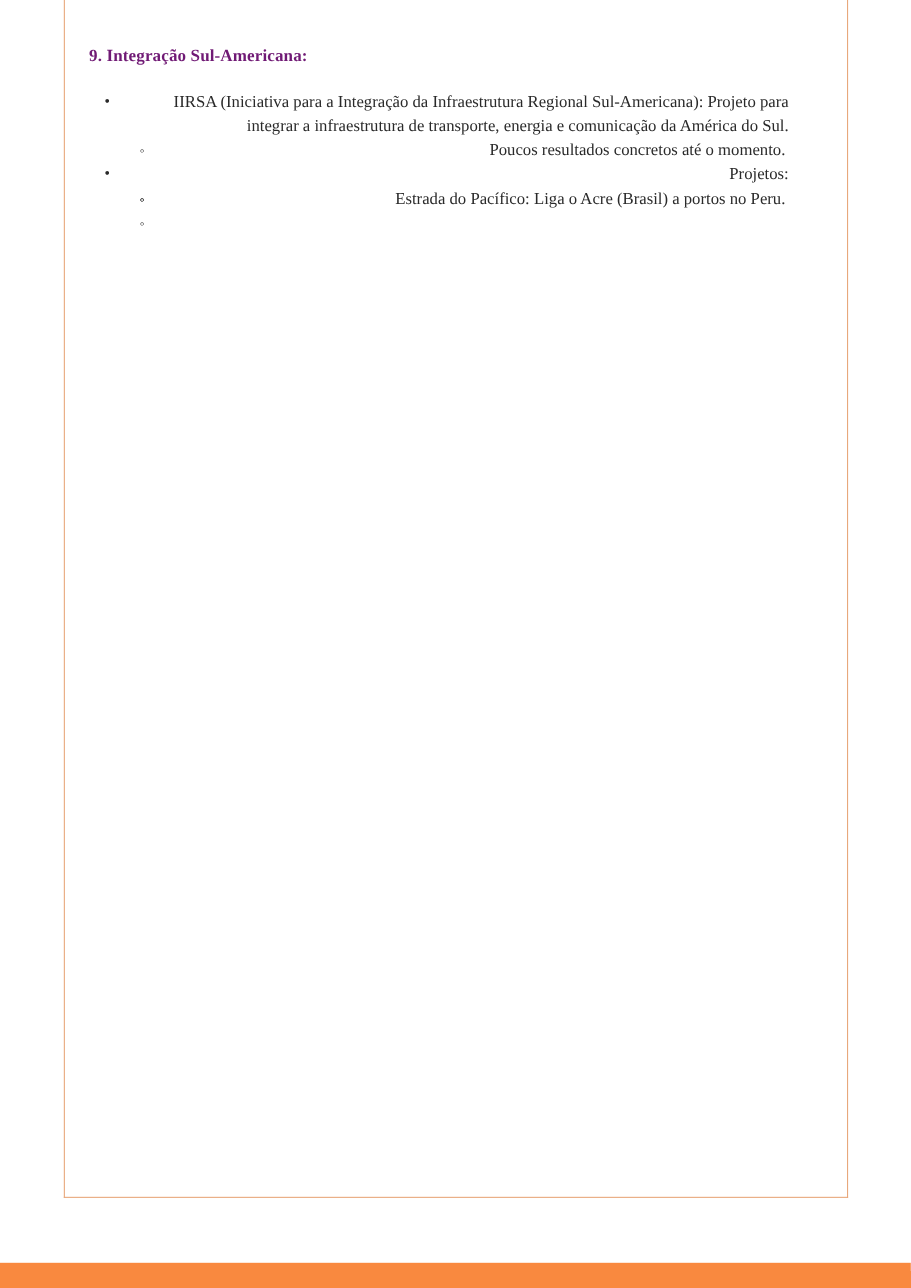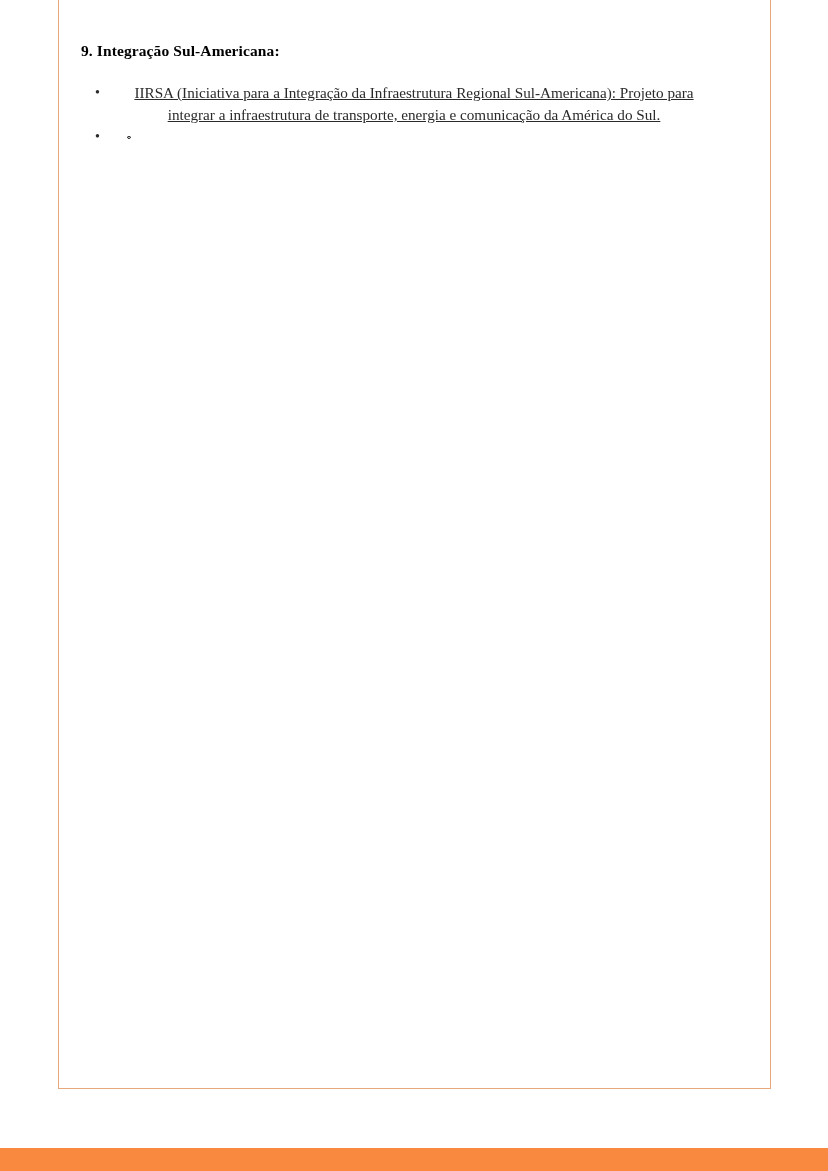--- a/index.html
+++ b/index.html
@@ -37,21 +37,21 @@
     box-sizing: border-box;
   }
 
   
   .doc-heading {
     position: absolute;
     left: 22px;
     top: 42px;
     font-size: 15.5px;
     font-weight: bold;
-    color: #000000;
+    color: #701a75;
     letter-spacing: 0.1px;
     white-space: nowrap;
   }
 
   
   .outline {
     position: absolute;
     left: 0;
     top: 82px;
     width: 713px;
@@ -86,22 +86,21 @@
     font-size: 14px;
   }
 
   .li-2 > .marker {
     left: 68px;
     font-size: 12px;
   }
 
   .li-text {
     display: block;
-    text-align: center;
-    text-decoration: underline;
+    text-align: right;
   }
 
   
   #footer-bar {
     position: absolute;
     left: 0;
     top: 1148px;
     width: 828px;
     height: 23px;
     background: #f9893f;
@@ -117,32 +116,35 @@
 
     <div class="outline">
 
       <div class="li li-1">
         <span class="marker">•</span>
         <span class="li-text">IIRSA (Iniciativa para a Integração da Infraestrutura Regional Sul-Americana): Projeto para integrar a infraestrutura de transporte, energia e comunicação da América do Sul.</span>
       </div>
 
       <div class="li li-2">
         <span class="marker">◦</span>
+        <span class="li-text">Poucos resultados concretos até o momento.</span>
       </div>
 
       <div class="li li-1">
         <span class="marker">•</span>
+        <span class="li-text">Projetos:</span>
       </div>
 
       <div class="li li-2">
         <span class="marker">◦</span>
       </div>
 
       <div class="li li-2">
         <span class="marker">◦</span>
+        <span class="li-text">Estrada do Pacífico: Liga o Acre (Brasil) a portos no Peru.</span>
       </div>
 
       <div class="li li-2">
         <span class="marker">◦</span>
       </div>
 
     </div>
   </div>
 </div>
 

